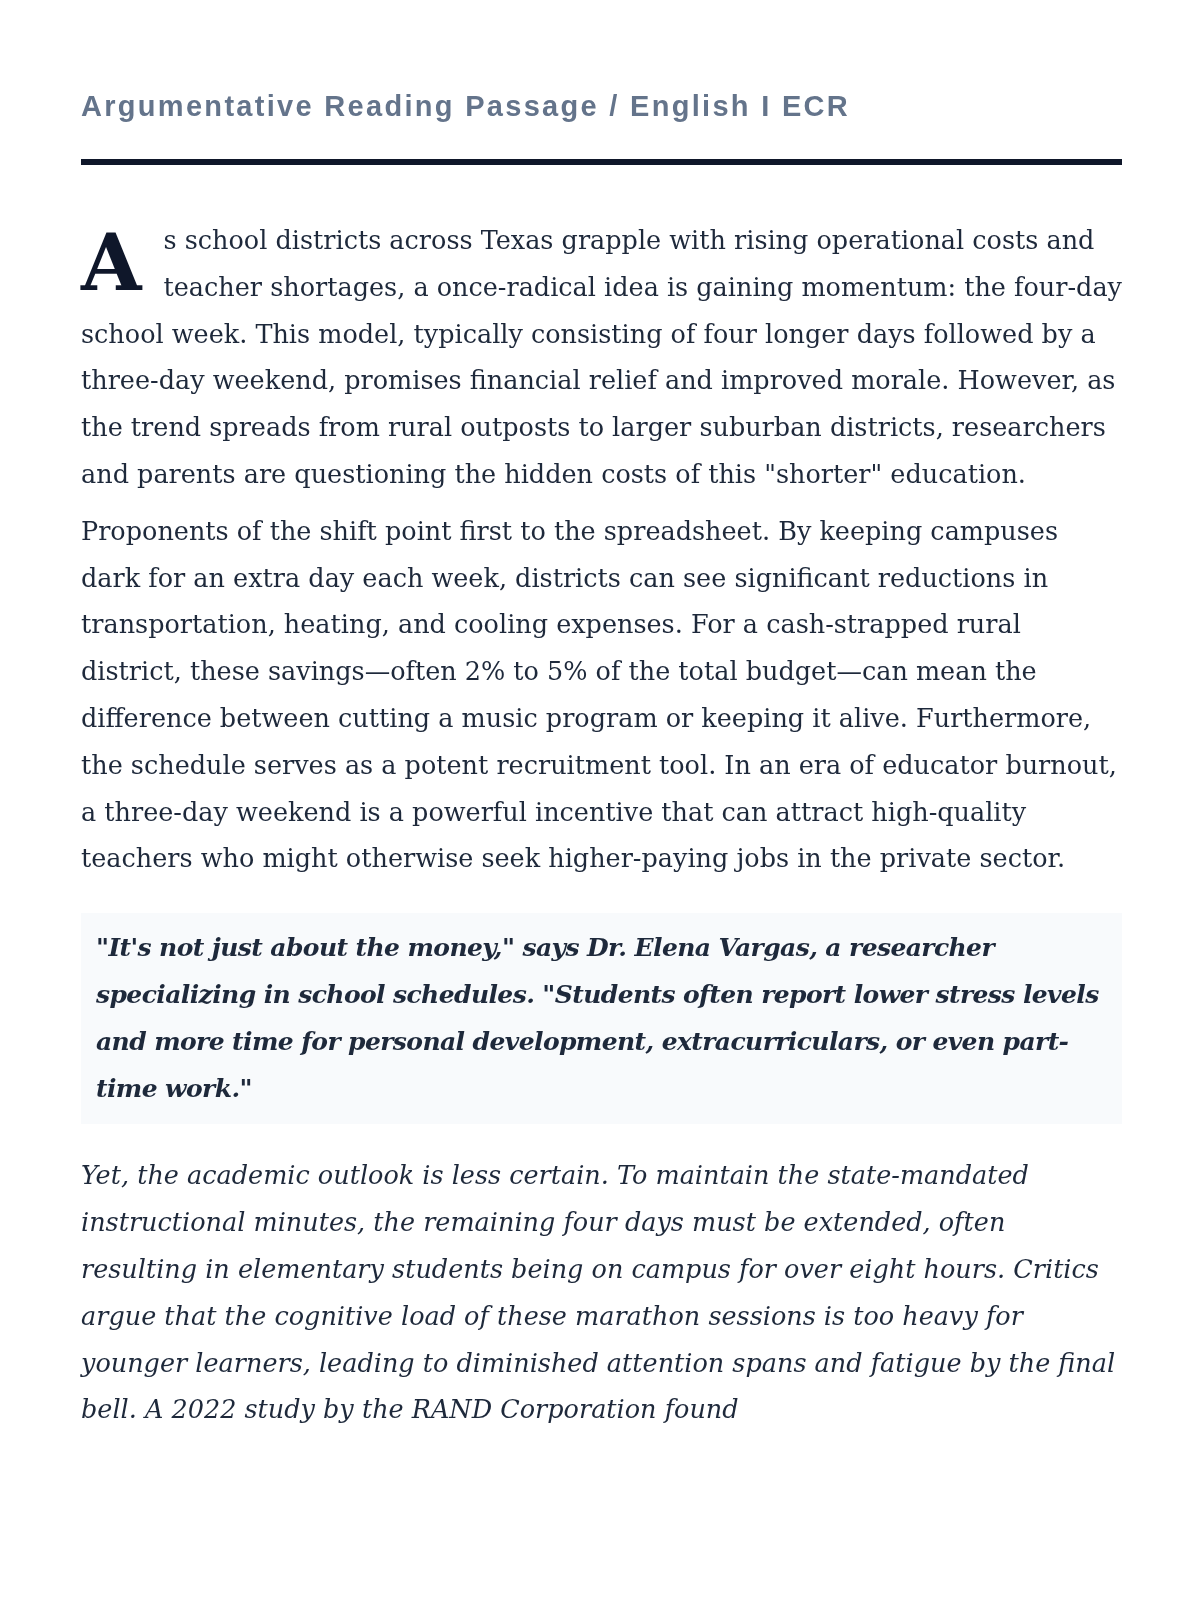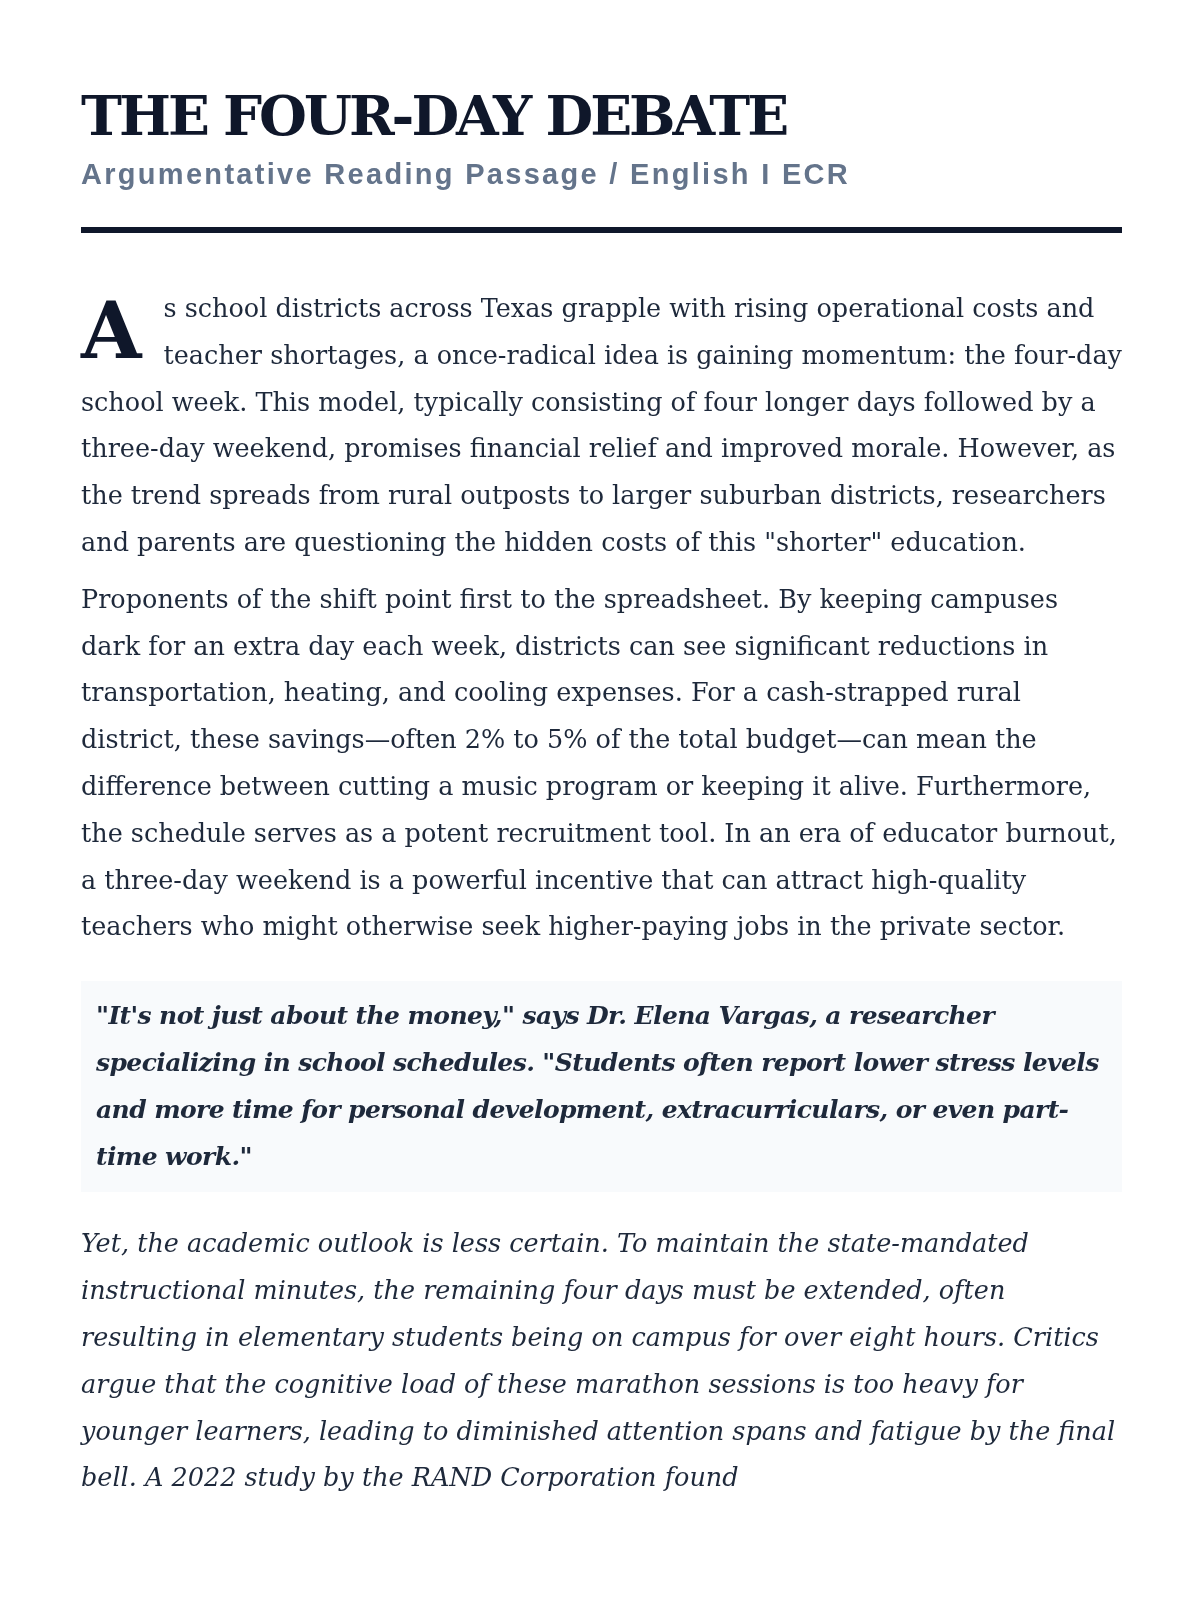--- a/index.html
+++ b/index.html
@@ -62,21 +62,20 @@
     margin: 0;
     letter-spacing: -0.6px;
   }
   .p3 { margin-top: 28px; font-style: italic; }
 </style>
 </head>
 <body>
 
 <div class="page">
   <header>
-    <h1 class="title">THE FOUR-DAY DEBATE</h1>
     <div class="subtitle">Argumentative Reading Passage / English I ECR</div>
     <div class="rule"></div>
   </header>
 
   <article>
     <p class="body-text p1"><span class="drop-cap">A</span><span>s school districts across Texas grapple with rising operational costs and teacher shortages, a once-radical idea is gaining momentum: the four-day school week. This model, typically consisting of four longer days followed by a three-day weekend, promises financial relief and improved morale. However, as the trend spreads from rural outposts to larger suburban districts, researchers and parents are questioning the hidden costs of this "shorter" education.</span></p>
 
     <p class="body-text p2">Proponents of the shift point first to the spreadsheet. By keeping campuses dark for an extra day each week, districts can see significant reductions in transportation, heating, and cooling expenses. For a cash-strapped rural district, these savings—often 2% to 5% of the total budget—can mean the difference between cutting a music program or keeping it alive. Furthermore, the schedule serves as a potent recruitment tool. In an era of educator burnout, a three-day weekend is a powerful incentive that can attract high-quality teachers who might otherwise seek higher-paying jobs in the private sector.</p>
 
     <blockquote class="quote">

